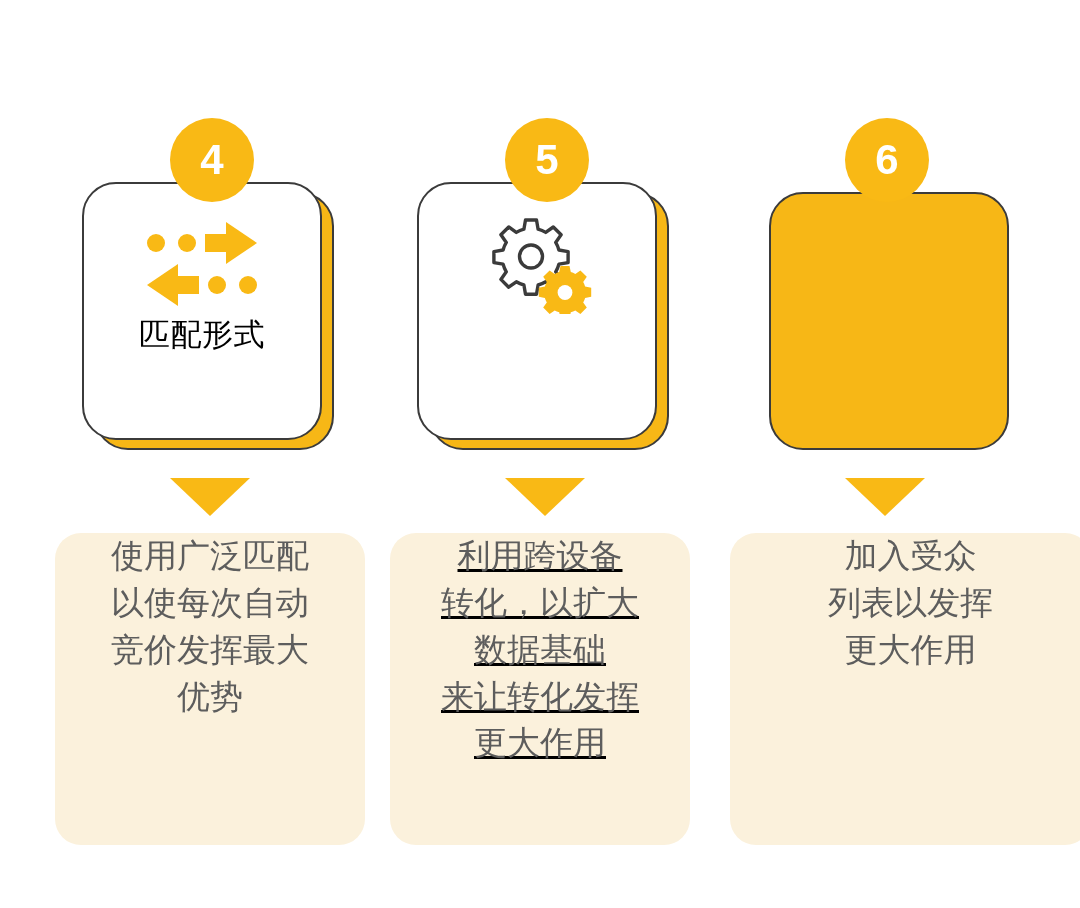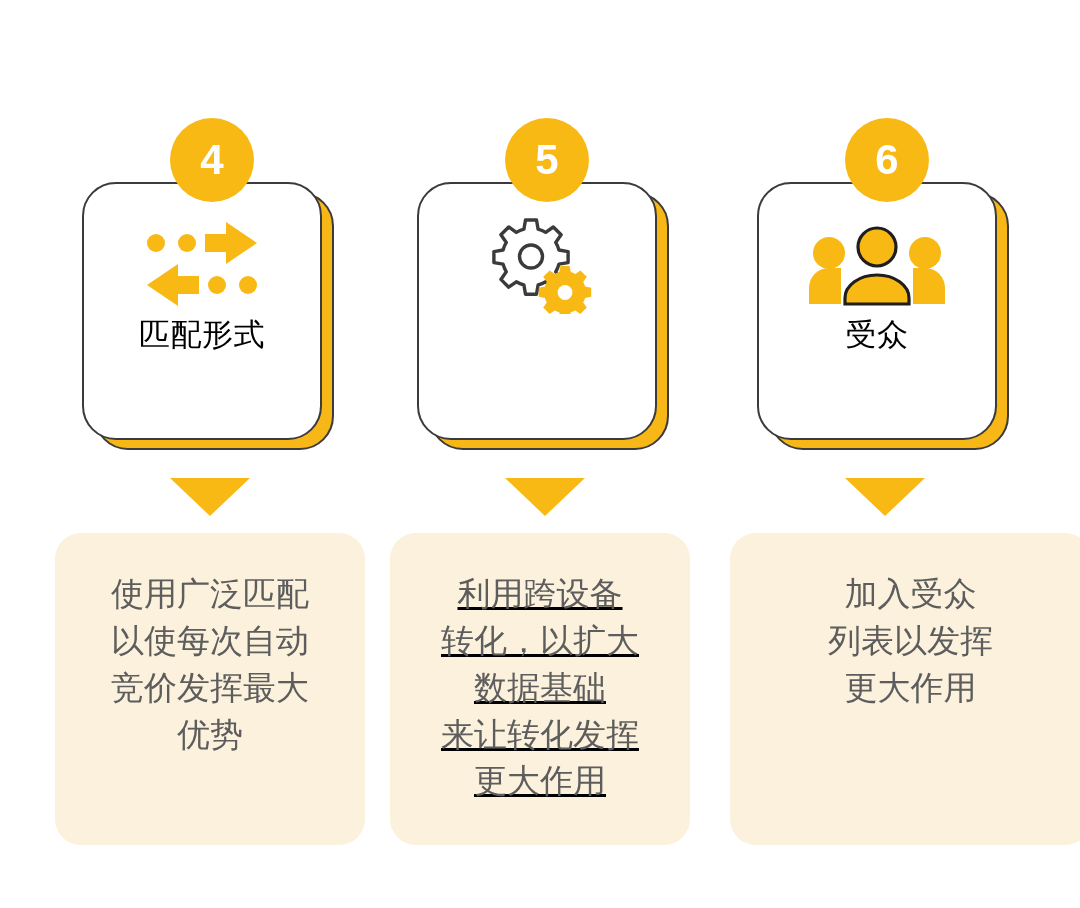--- a/index.html
+++ b/index.html
@@ -127,21 +127,20 @@
     position: absolute;
     left: 0px;
     top: 533px;
     width: 310px;
     height: 312px;
     background: #FBF1DC;
     border-radius: 26px;
     box-sizing: border-box;
     display: flex;
     justify-content: center;
-    padding-top: 38px;
   }
   .col-2 .desc-box { width: 300px; text-decoration: underline; }
   .col-3 .desc-box { width: 361px; }
 
   .desc-text {
     color: #5d5d5d;
     font-size: 33px;
     line-height: 1.42;
     text-align: center;
     white-space: pre-line;
@@ -230,43 +229,20 @@
 来让转化发挥
 更大作用</div>
     </div>
   </div>
 
   <div class="column col-3">
 
     <div class="card-group">
       <div class="card-shadow"></div>
 
-      <div class="card">
-        <div class="icon-wrap">
-
-          <span>
-            <svg width="140" height="88" viewBox="0 0 140 88">
-              <g fill="#F9B915">
-
-                <circle cx="22" cy="33" r="16"></circle>
-                <path d="M2 84 v-16 a20 20 0 0 1 20 -20 h12 v36 z"></path>
-
-                <circle cx="118" cy="33" r="16"></circle>
-                <path d="M138 84 v-16 a20 20 0 0 0 -20 -20 h-12 v36 z"></path>
-              </g>
-
-              <g fill="#F9B915" stroke="#1e1e1e" stroke-width="3.2">
-                <circle cx="70" cy="27" r="19"></circle>
-                <path d="M38 84 v-6 a32 23 0 0 1 64 0 v6 z"></path>
-              </g>
-            </svg>
-          </span>
-        </div>
-        <div class="card-title">受众</div>
-      </div>
 
       <div class="badge">6</div>
     </div>
 
     <div class="arrow-down"></div>
 
     <div class="desc-box">
       <div class="desc-text">加入受众
 列表以发挥
 更大作用</div>

